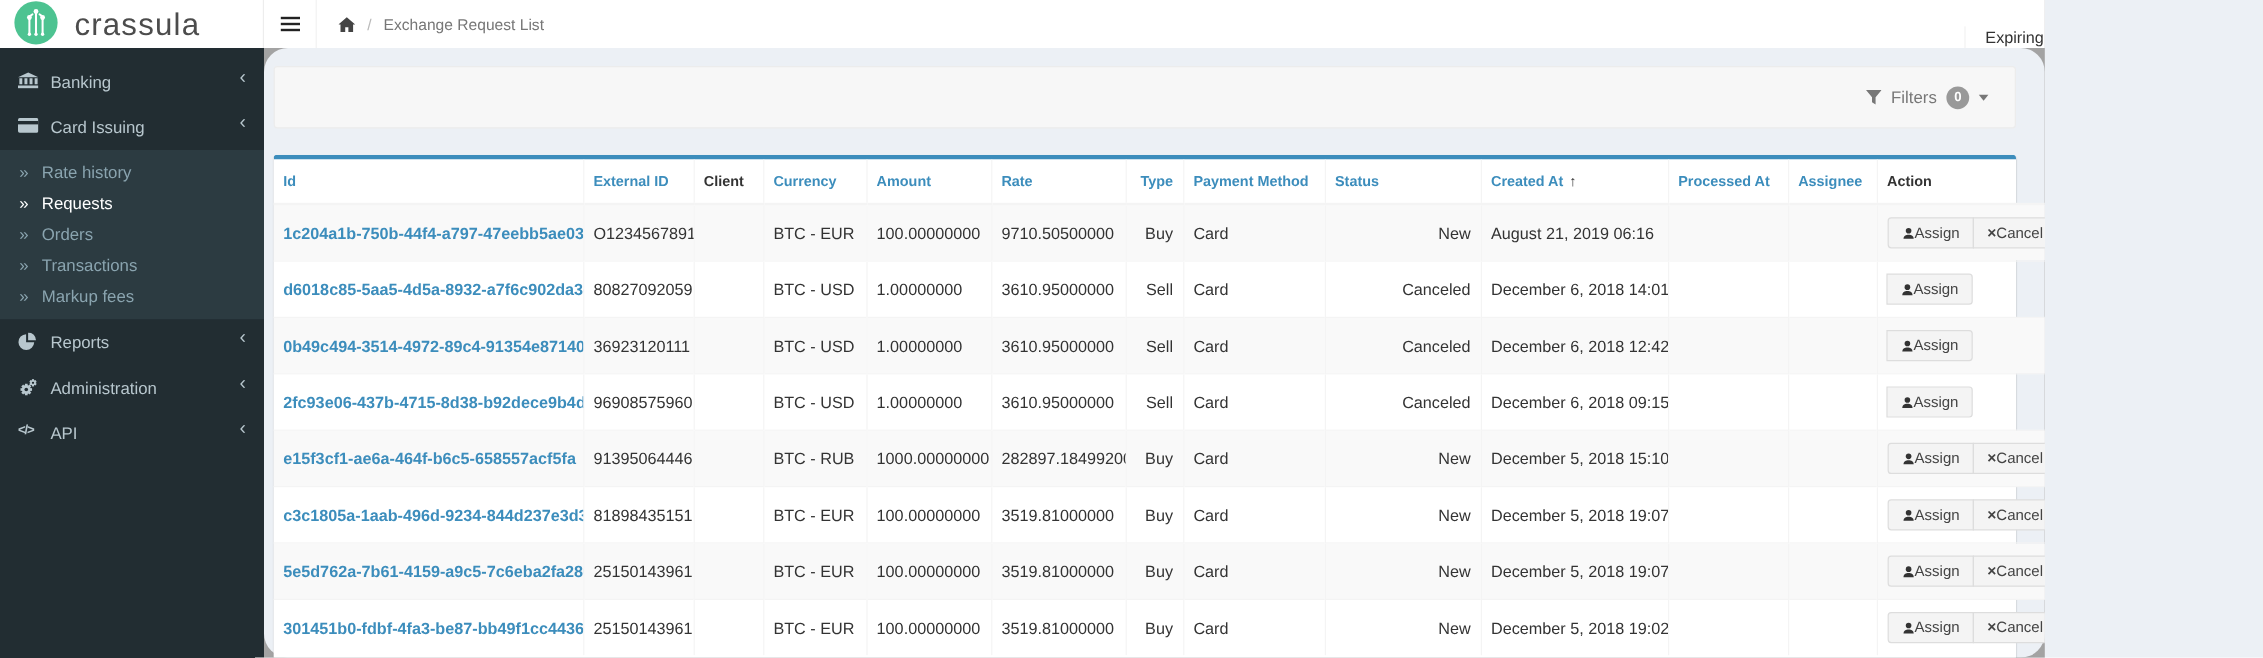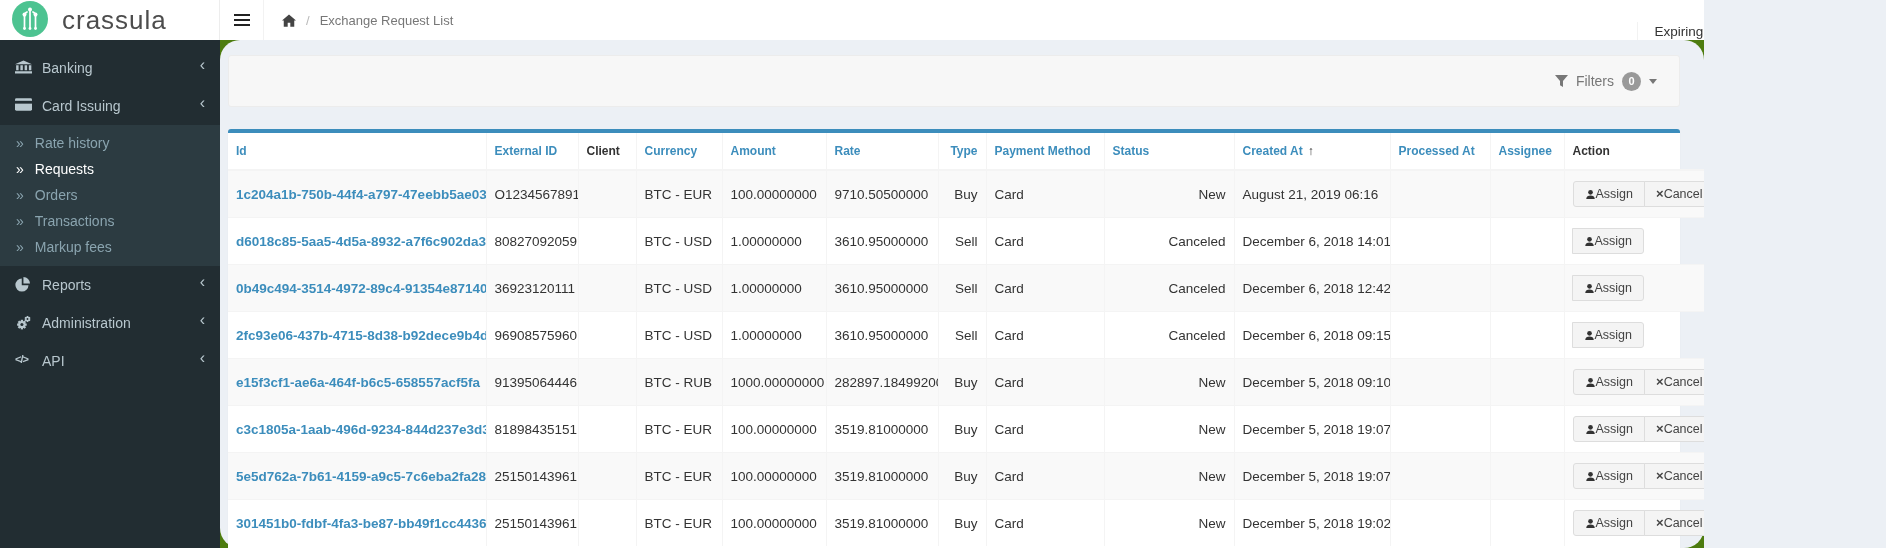--- a/index.html
+++ b/index.html
@@ -1,21 +1,21 @@
 <!DOCTYPE html>
 <html><head>
 <meta charset="utf-8">
 <style>
   * { box-sizing: border-box; }
   html,body { margin:0; padding:0; }
   body {
     font-family: "Liberation Sans", "DejaVu Sans", sans-serif;
     font-size: 14px; color:#333; background:#ecf0f5;
   }
-  .app { position:relative; width:1704px; height:548px; overflow:hidden; background:#4d7c0f; }
+  .app { position:relative; width:1704px; height:548px; overflow:hidden; background:#a3a3a3; }
 
   
   .navbar { position:absolute; top:0; left:0; width:1886px; height:40px; background:#fff; display:flex; z-index:5; }
   .logo-area { width:220px; height:40px; display:flex; align-items:center; padding-left:11px; border-right:1px solid #ededed; background:#fff; }
   .logo-text { font-size:26px; color:#4c4c4c; letter-spacing:1px; margin-left:13px; line-height:1; }
   .nav-main { flex:1; display:flex; align-items:center; }
   .hamburger { width:44px; height:40px; display:flex; flex-direction:column; justify-content:center; align-items:center; gap:3px; border-right:1px solid #f2f2f2; cursor:pointer; }
   .hamburger i { display:block; width:16px; height:2px; background:#222; }
   .breadcrumb { display:flex; align-items:center; gap:10px; margin-left:18px; font-size:13px; color:#777; }
   .crumb-home svg { fill:#444; display:block; }
@@ -374,21 +374,21 @@
           <tr class="odd">
             <td><a class="id-link">e15f3cf1-ae6a-464f-b6c5-658557acf5fa</a></td>
             <td>91395064446</td>
             <td></td>
             <td>BTC - RUB</td>
             <td>1000.00000000</td>
             <td>282897.18499200</td>
             <td class="ta-r">Buy</td>
             <td>Card</td>
             <td class="ta-r">New</td>
-            <td>December 5, 2018 09:10</td>
+            <td>December 5, 2018 15:10</td>
             <td></td>
             <td></td>
             <td class="action-td">
               <div class="btn-group">
                 <button class="btn">
                     <svg width="11" height="11" viewBox="0 0 16 16">
                       <circle cx="8" cy="4.8" r="3.4"></circle>
                       <path d="M1.8 14.5c0-3.4 2.8-5 6.2-5s6.2 1.6 6.2 5z"></path>
                     </svg>
                     <span>Assign</span>

